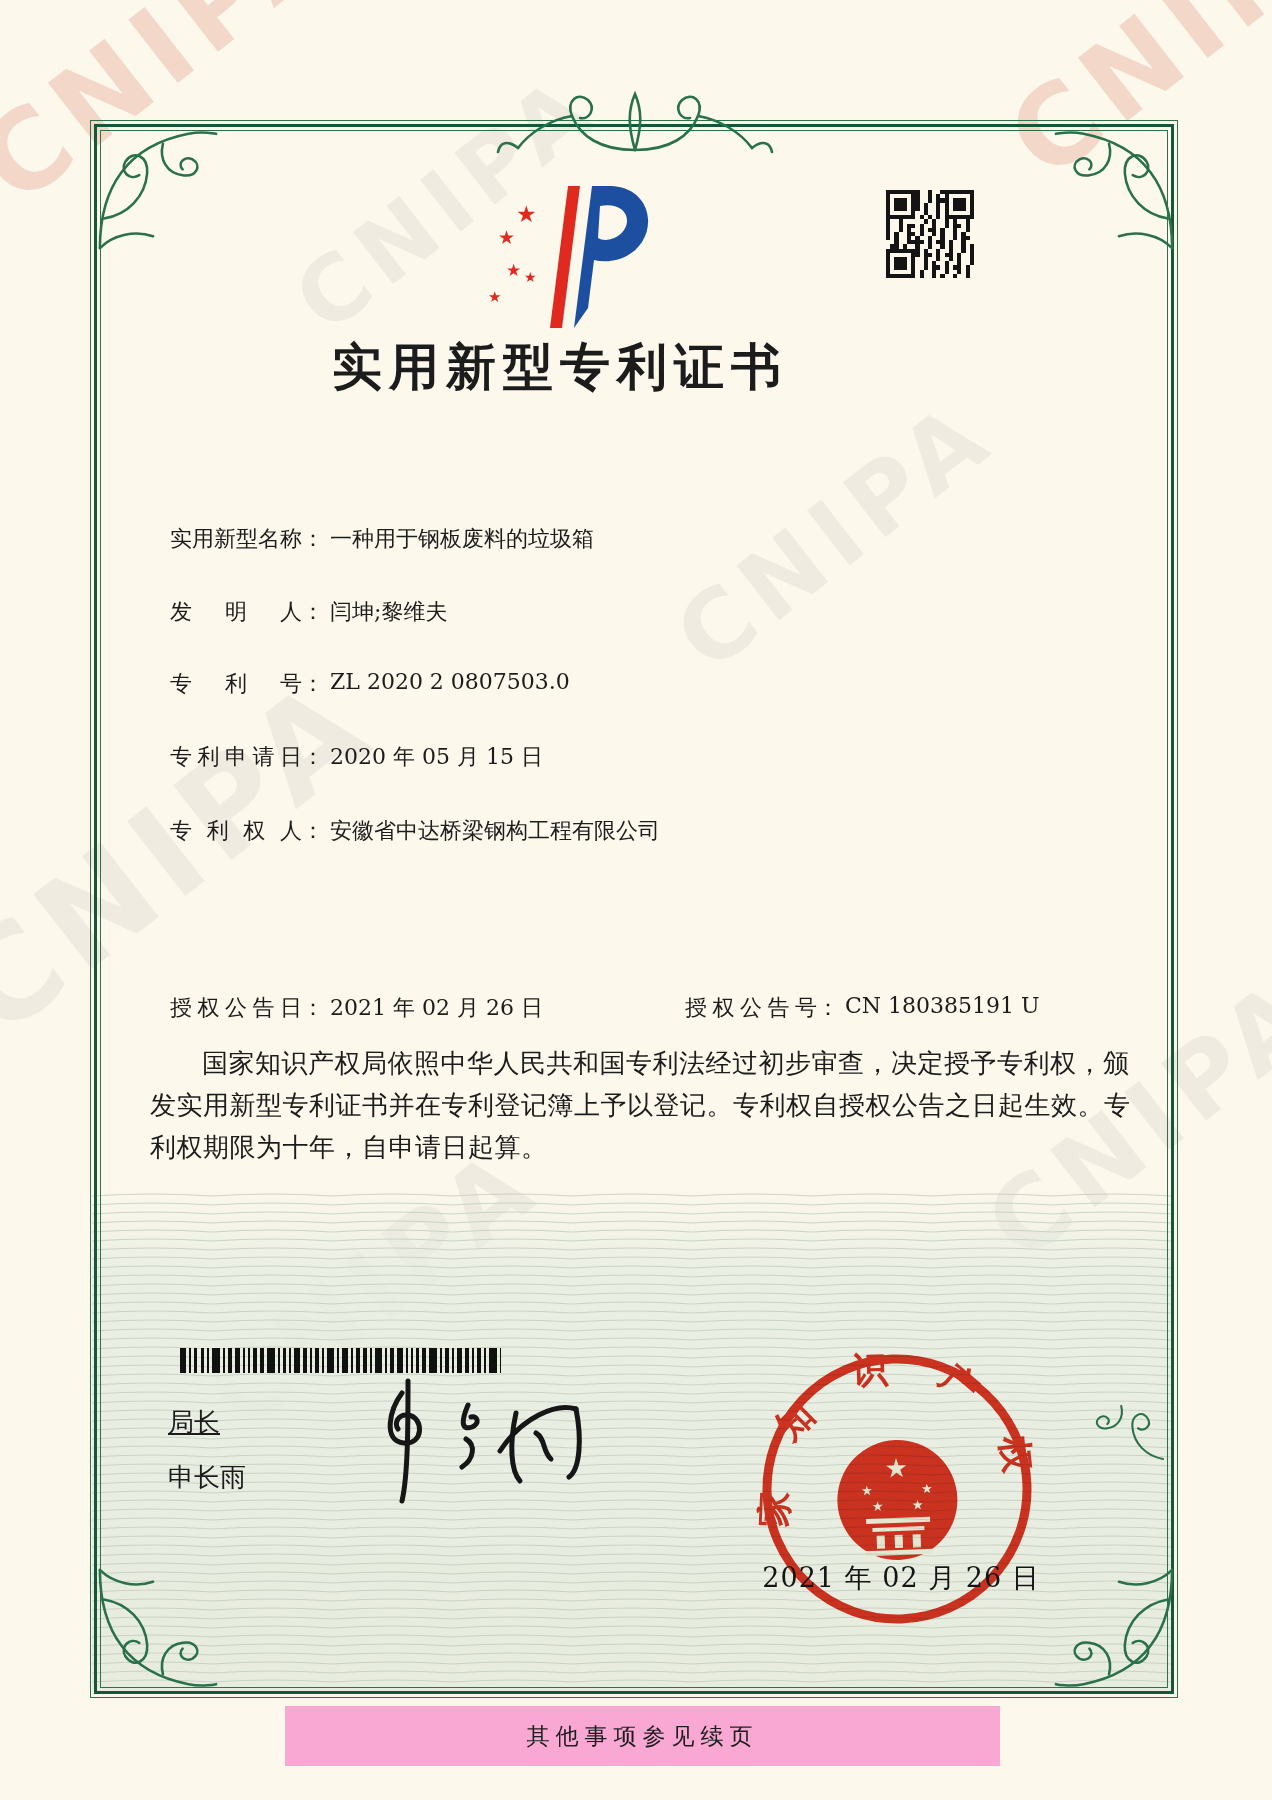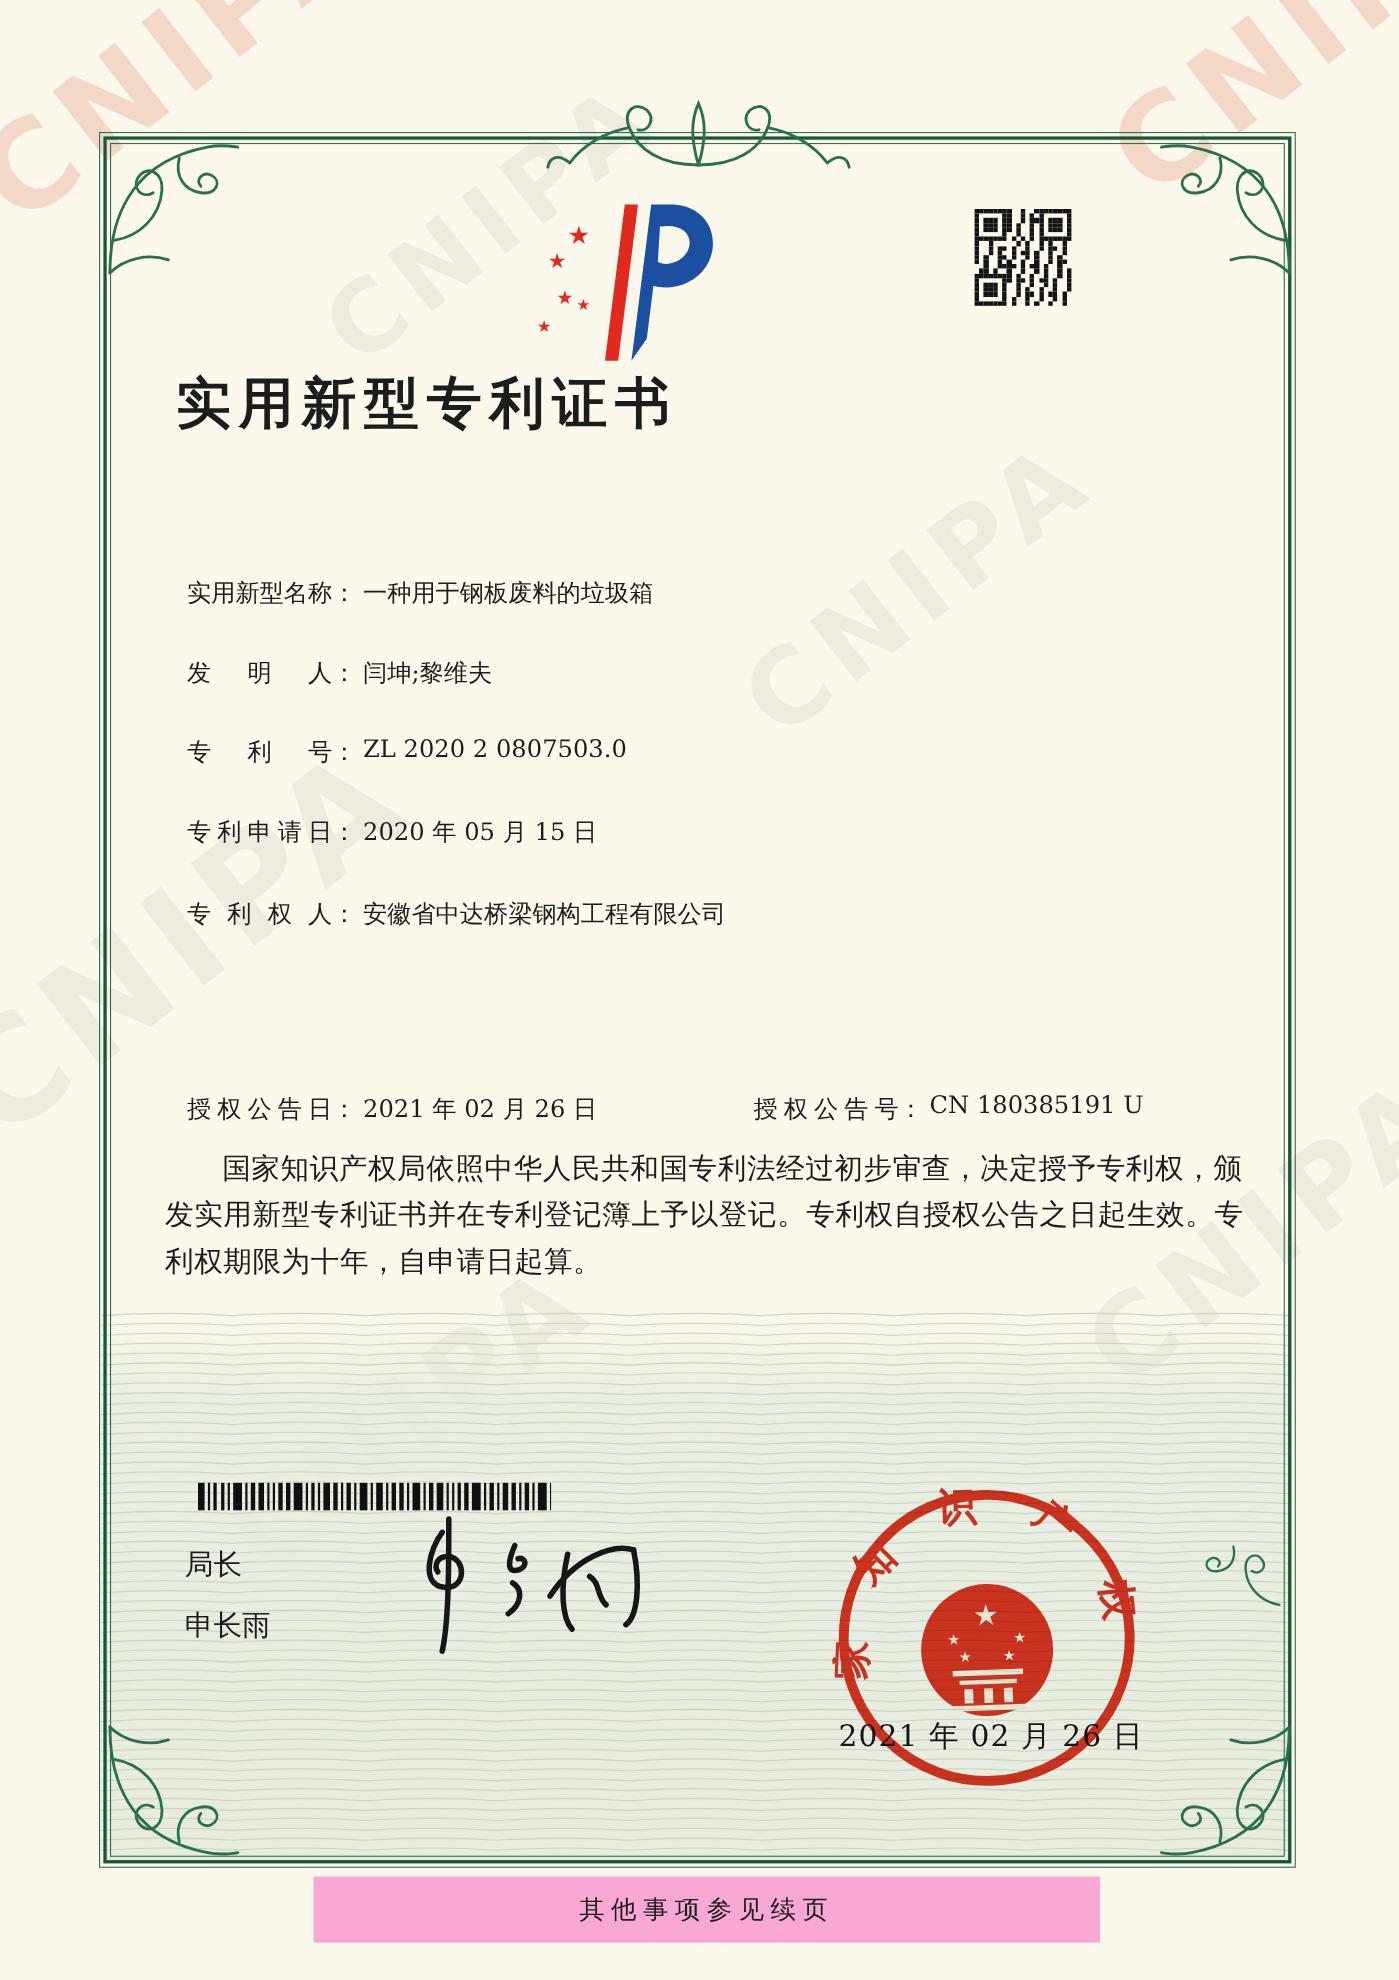--- a/index.html
+++ b/index.html
@@ -22,21 +22,21 @@
   .frame::before{content:""; position:absolute; inset:3px; border:3px solid #16563a;}
   .frame::after{content:""; position:absolute; inset:9px; border:1px solid #2f6f4a;}
   .flourish{position:absolute; pointer-events:none;}
   
   .cert-no{position:absolute; left:145px; top:196px; font-size:22px; letter-spacing:3px;}
   .logo{position:absolute; left:474px; top:176px;}
   .qr{position:absolute; left:886px; top:190px; width:88px; height:88px;
       display:grid; grid-template-columns:repeat(21,1fr); grid-auto-rows:1fr;}
   .qr i{display:block;}
   .qr i.on{background:#141414;}
-  .title{position:absolute; left:160px; top:334px; width:800px; text-align:left;
+  .title{position:absolute; left:160px; top:334px; width:800px; text-align:center;
       font-size:50px; font-weight:bold; letter-spacing:7px;}
   
   .row{position:absolute; left:170px; font-size:22px; white-space:nowrap;}
   .flabel{display:inline-block; width:132px; text-align:justify; text-align-last:justify;
       vertical-align:top;font-family:Liberation Serif, serif;}
   .fcolon{display:inline-block; vertical-align:top;}
   .fval{display:inline-block; margin-left:6px; vertical-align:top; white-space:pre-line;}
   .row.address .fval{max-width:700px; line-height:38px;}
   .grant2{position:absolute; left:515px; top:0;}
   
@@ -45,21 +45,21 @@
   .paras p{margin:0; text-indent:2em;}
   
   .waveband{position:absolute; left:92px; top:1190px; width:1082px; height:504px;
       background:linear-gradient(180deg, rgba(233,238,227,0) 0%, rgba(231,237,226,0.85) 16%, #e7ecdf 100%);}
   .waveband svg{position:absolute; left:0; top:0;}
   
   .barcode{position:absolute; left:180px; top:1348px; width:322px; height:25px;
       display:flex; justify-content:space-between;}
   .barcode i{display:block; height:100%; background:#101010; flex:0 0 auto;}
   .officer-title{position:absolute; left:168px; top:1405px; font-size:26px;
-      font-family:"DejaVu Sans","Liberation Sans",sans-serif;}
+      font-family:"DejaVu Sans","Liberation Sans",sans-serif;text-decoration:underline;}
   .officer-name{position:absolute; left:168px; top:1460px; font-size:26px;
       font-family:"DejaVu Sans","Liberation Sans",sans-serif;}
   .signature{position:absolute; left:350px; top:1375px;}
   .seal{position:absolute; left:756px; top:1348px; mix-blend-mode:multiply;
       transform:rotate(-2deg); opacity:0.95;}
   .seal-date{position:absolute; left:756px; top:1560px; width:290px; text-align:center;
       font-size:27px; letter-spacing:1px; color:#151515;}
   .page-info{position:absolute; left:0; top:1640px; width:1214px; text-align:center;
       font-size:21px; letter-spacing:3px;}
   .bottom-strip{position:absolute; left:285px; top:1706px; width:715px; height:60px;

